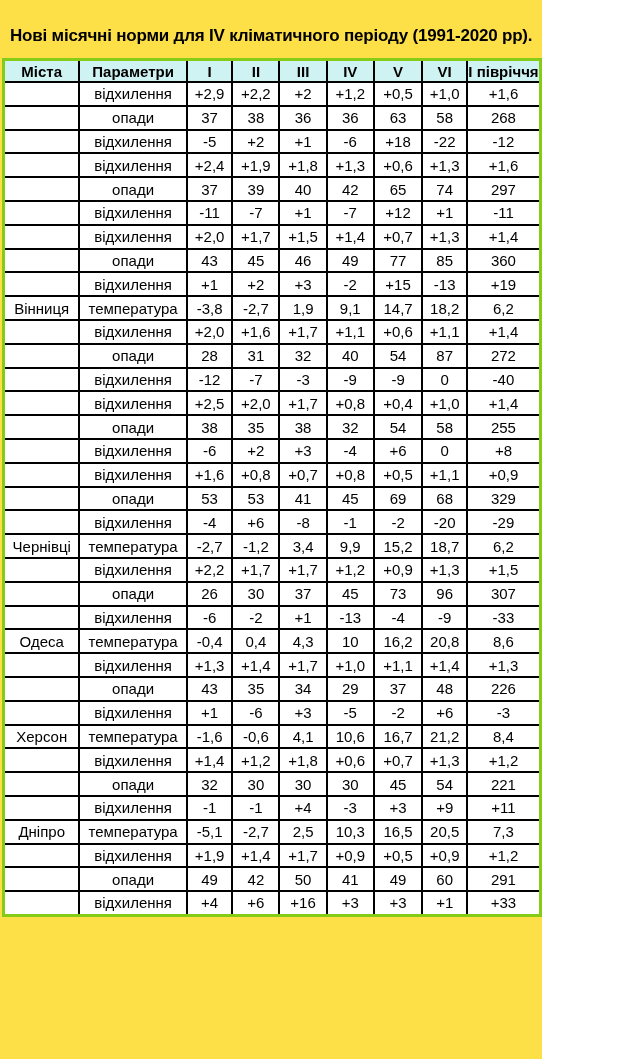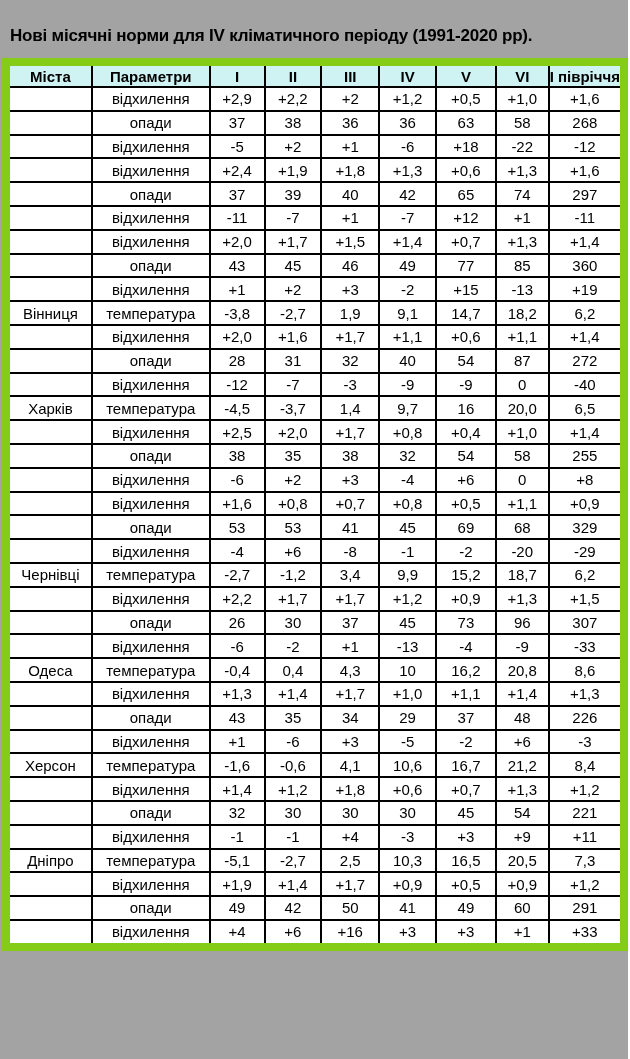--- a/index.html
+++ b/index.html
@@ -4,37 +4,37 @@
 <style>
   html, body {
     margin: 0;
     padding: 0;
     background: #ffffff;
     width: 630px;
     font-family: "Liberation Sans", sans-serif;
     color: #000000;
   }
   .page {
-    width: 628px;
+    width: 542px;
     height: 1059px;
-    background: #a3a3a3;
+    background: #fde047;
     overflow: hidden;
   }
   .title {
     margin: 26px 0 0 10px;
     font-size: 17px;
     font-weight: bold;
     line-height: 20px;
     letter-spacing: -0.2px;
     white-space: nowrap;
   }
   table.climate {
     margin: 12px 0 12px 2px;
     border-collapse: collapse;
-    border: 8px solid #84cc16;
+    border: 3px solid #84cc16;
     table-layout: fixed;
   }
   table.climate th,
   table.climate td {
     border: 2px solid #000000;
     padding: 0;
     text-align: center;
     vertical-align: middle;
     font-size: 15px;
     line-height: 1;
@@ -220,31 +220,20 @@
           <td>відхилення</td>
           <td>-12</td>
           <td>-7</td>
           <td>-3</td>
           <td>-9</td>
           <td>-9</td>
           <td>0</td>
           <td>-40</td>
         </tr>
         <tr>
-          <td>Харків</td>
-          <td>температура</td>
-          <td>-4,5</td>
-          <td>-3,7</td>
-          <td>1,4</td>
-          <td>9,7</td>
-          <td>16</td>
-          <td>20,0</td>
-          <td>6,5</td>
-        </tr>
-        <tr>
           <td></td>
           <td>відхилення</td>
           <td>+2,5</td>
           <td>+2,0</td>
           <td>+1,7</td>
           <td>+0,8</td>
           <td>+0,4</td>
           <td>+1,0</td>
           <td>+1,4</td>
         </tr>

